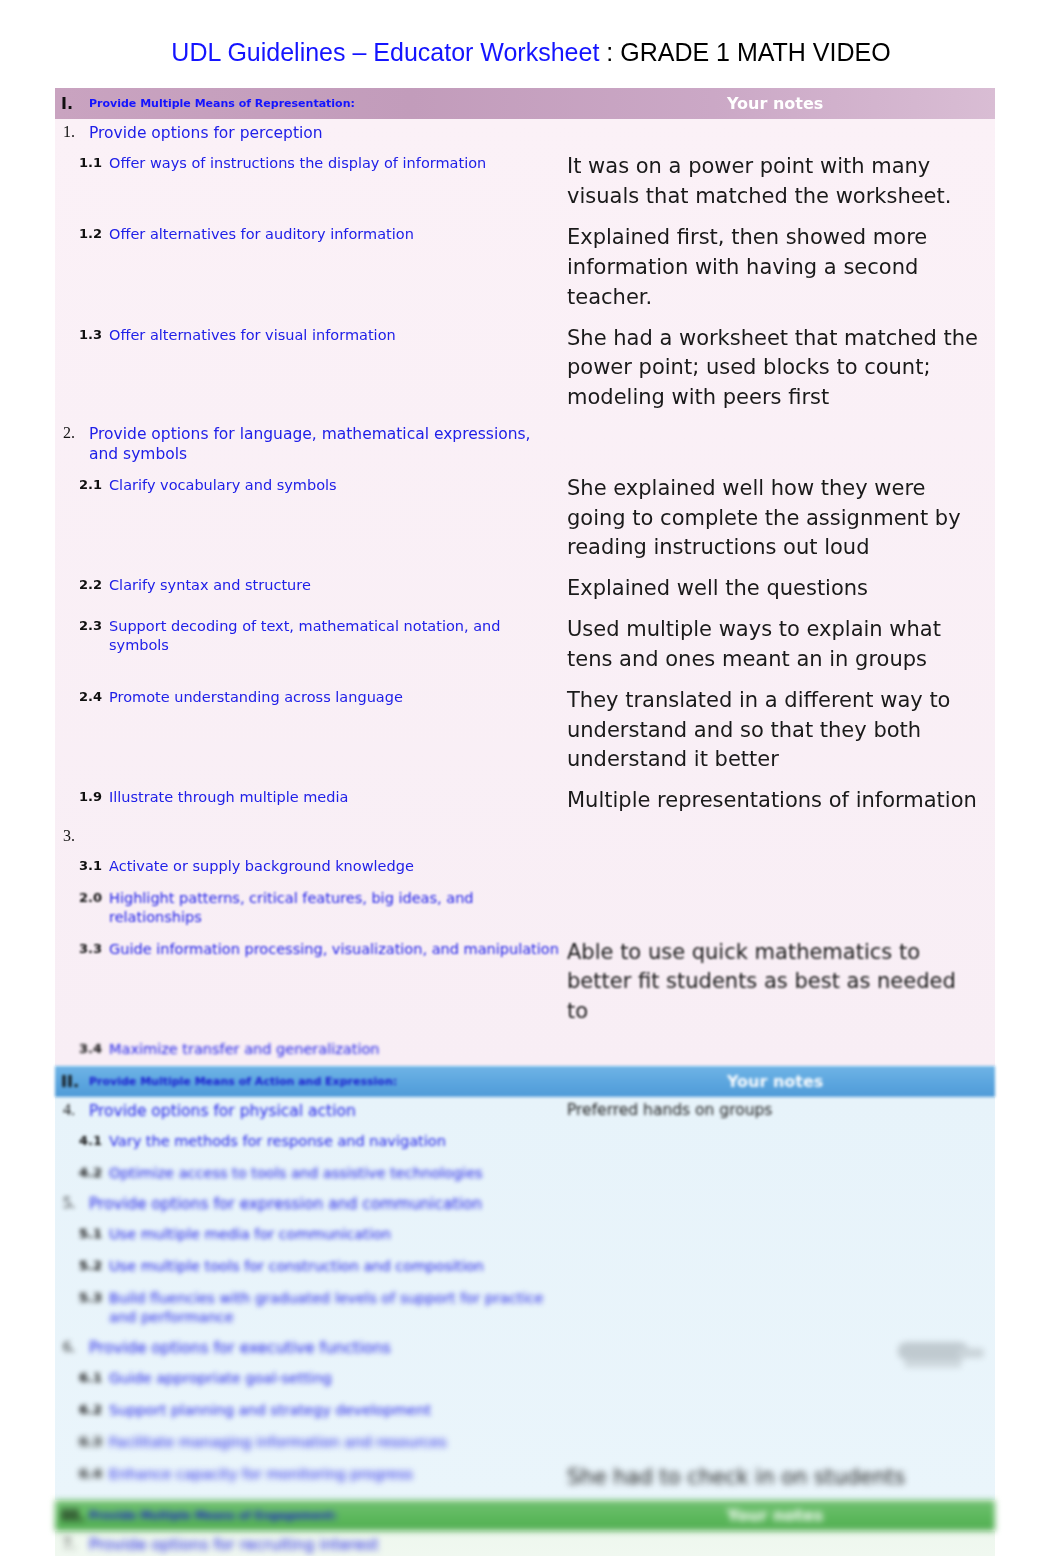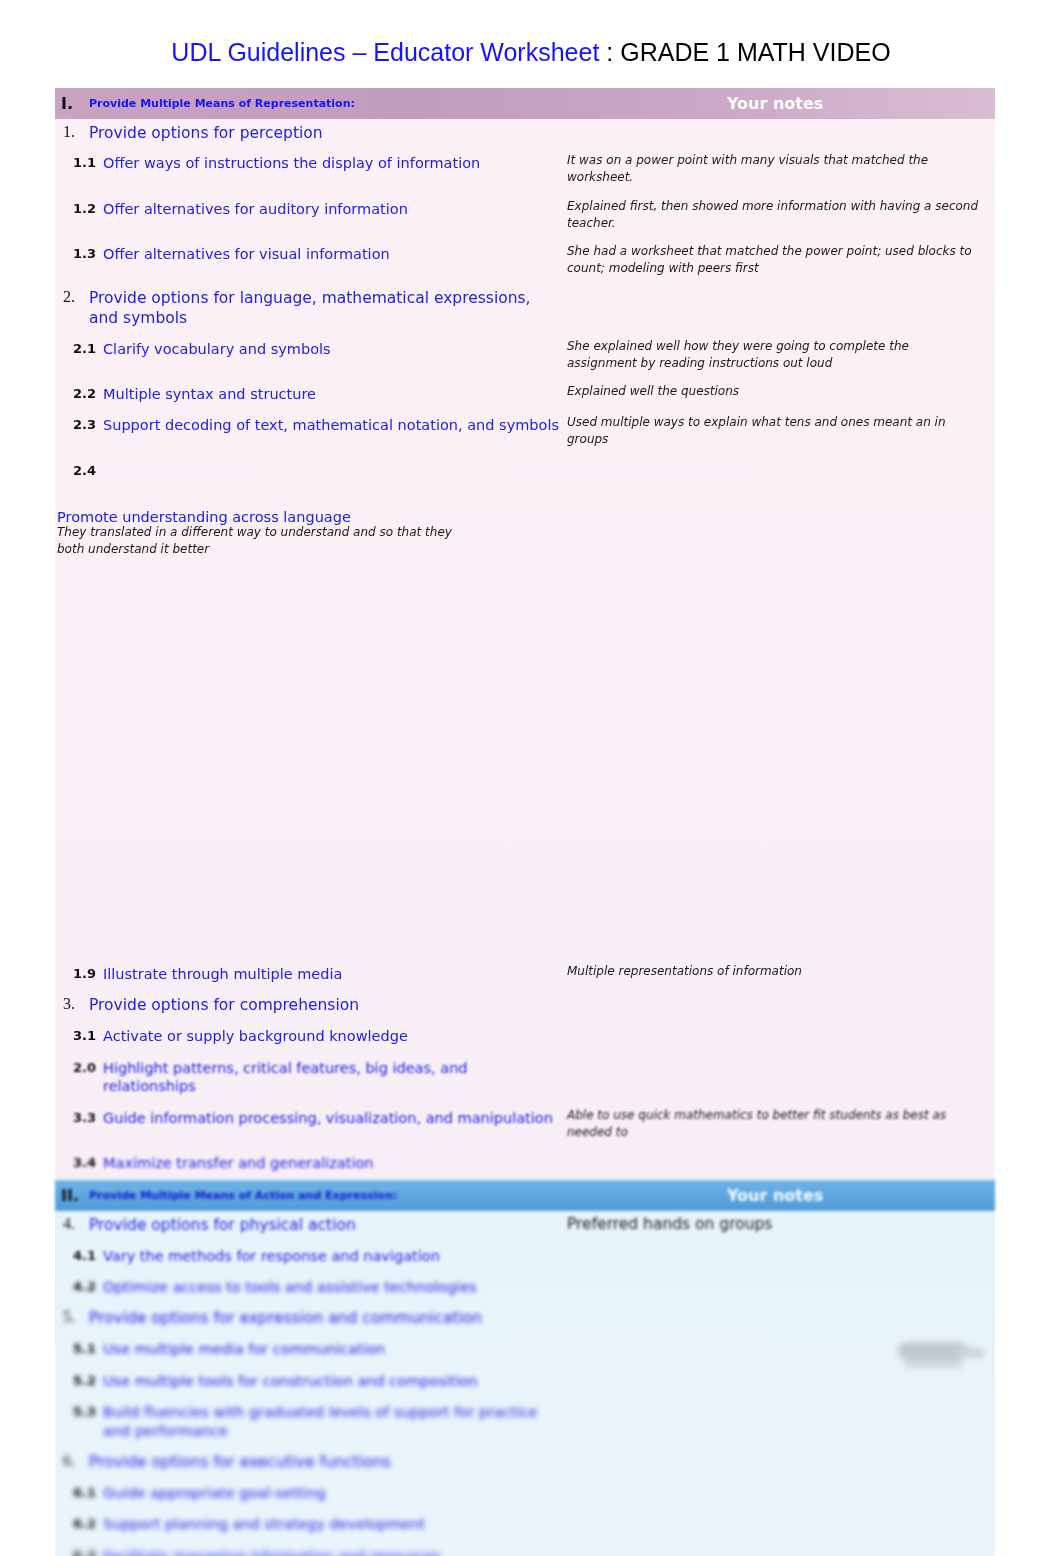--- a/index.html
+++ b/index.html
@@ -68,35 +68,35 @@
     font-size: 16px; color: #141414; font-family: "Liberation Serif", serif;
   }
   .grow .gt {
     flex: 1; font-size: 15.5px; color: #2020e8; line-height: 1.32;
     padding-right: 10px;
   }
 
   
   .crow {
     display: flex; width: 100%; align-items: flex-start;
-    padding: 6px 0 7px 2px;
+    padding: 6px 0 7px 8px;
   }
   .crow .cn {
     width: 46px; flex: 0 0 46px; text-align: right; padding-right: 7px;
     font-size: 13px; font-weight: bold; color: #101010;
     padding-top: 1px;
   }
   .crow .ct {
     flex: 1; font-size: 14.5px; color: #2020e8; line-height: 1.3;
     padding-right: 8px;
   }
   .crow .note {
     width: 428px; flex: 0 0 428px;
-    font-size: 12px; color: #1a1a1a; line-height: 1.42;
-    padding-right: 14px; margin-top: -2px; font-style: italic;
+    font-size: 21px; color: #1a1a1a; line-height: 1.42;
+    padding-right: 14px; margin-top: -2px;
   }
 
   
   .sec-pink  { background: linear-gradient(180deg,#fbf1f7 0%, #f8eef5 100%); }
   .sec-blue  { background: linear-gradient(180deg,#e7f3fa 0%, #eaf5fb 100%); }
   .sec-green { background: linear-gradient(180deg,#eef7ee 0%, #f3faf3 100%); }
 
   .logo {
     position: absolute; right: 62px; bottom: 180px;
     width: 120px; height: 46px;
@@ -156,41 +156,40 @@
           <div class="gt">Provide options for language, mathematical expressions, and symbols</div>
           <div class="note" style="flex: 0 0 428px; width: 428px; font-size: 15.5px; color: rgb(26, 26, 26);"></div>
         </div>
         <div class="crow">
           <div class="cn">2.1</div>
           <div class="ct">Clarify vocabulary and symbols</div>
           <div class="note">She explained well how they were going to complete the assignment by reading instructions out loud</div>
         </div>
         <div class="crow">
           <div class="cn">2.2</div>
-          <div class="ct">Multiple syntax and structure</div>
+          <div class="ct">Clarify syntax and structure</div>
           <div class="note">Explained well the questions</div>
         </div>
         <div class="crow">
           <div class="cn">2.3</div>
           <div class="ct">Support decoding of text, mathematical notation, and symbols</div>
           <div class="note">Used multiple ways to explain what tens and ones meant an in groups</div>
         </div>
-        <div class="crow" style="filter: blur(0px); flex-direction: column;">
+        <div class="crow" style="filter: blur(0px);">
           <div class="cn">2.4</div>
           <div class="ct">Promote understanding across language</div>
           <div class="note">They translated in a different way to understand and so that they both understand it better</div>
         </div>
         <div class="crow" style="filter: blur(0.38px);">
           <div class="cn">1.9</div>
           <div class="ct">Illustrate through multiple media</div>
           <div class="note">Multiple representations of information</div>
         </div>
         <div class="grow" style="filter: blur(0.57px);">
           <div class="gn">3.</div>
-          <div class="gt">Provide options for comprehension</div>
           <div class="note" style="flex: 0 0 428px; width: 428px; font-size: 15.5px; color: rgb(26, 26, 26);"></div>
         </div>
         <div class="crow" style="filter: blur(0.74px);">
           <div class="cn">3.1</div>
           <div class="ct">Activate or supply background knowledge</div>
           <div class="note"></div>
         </div>
         <div class="crow" style="filter: blur(0.9px);">
           <div class="cn">2.0</div>
           <div class="ct">Highlight patterns, critical features, big ideas, and relationships</div>

